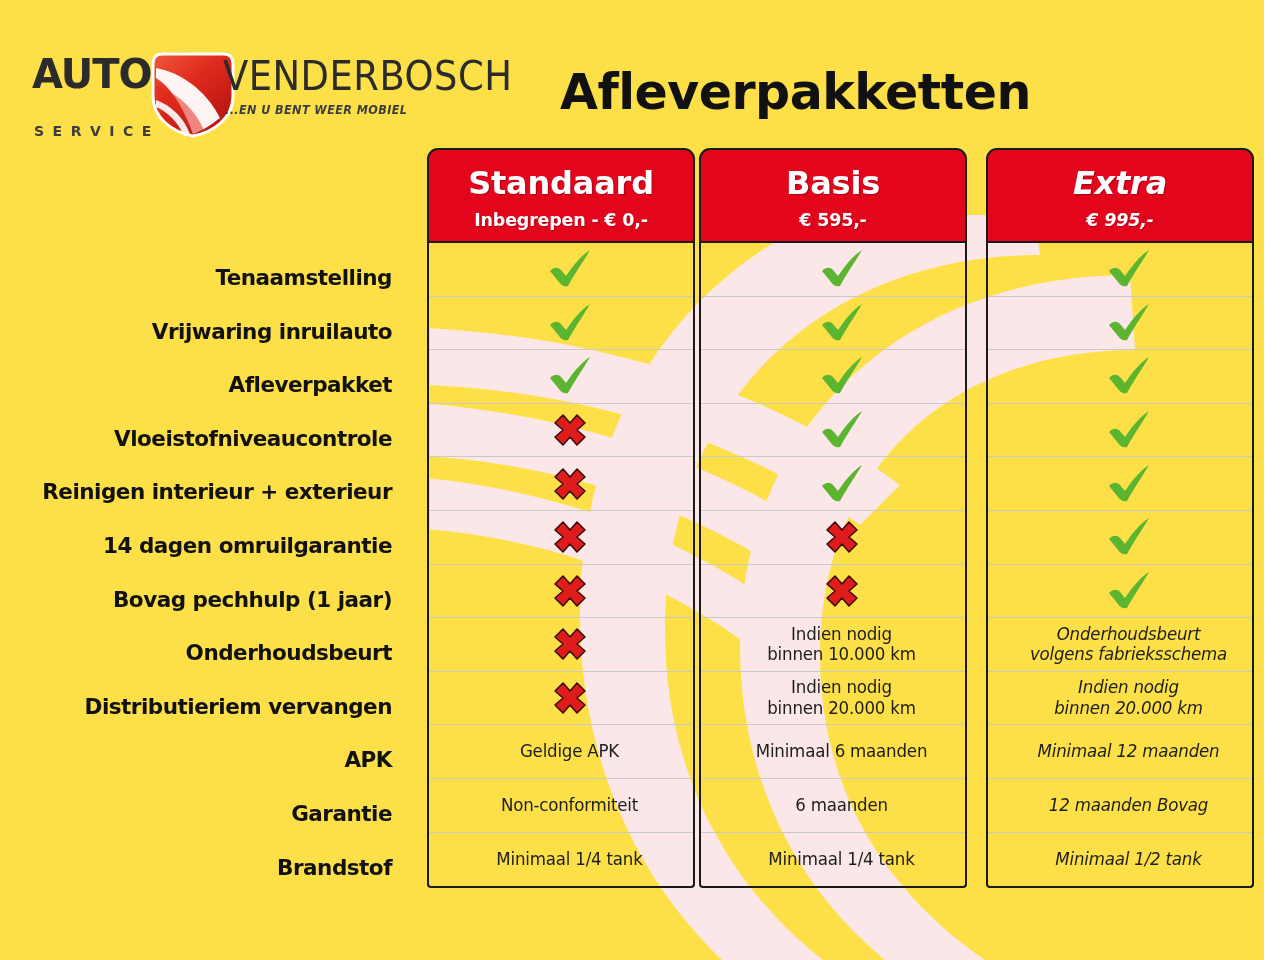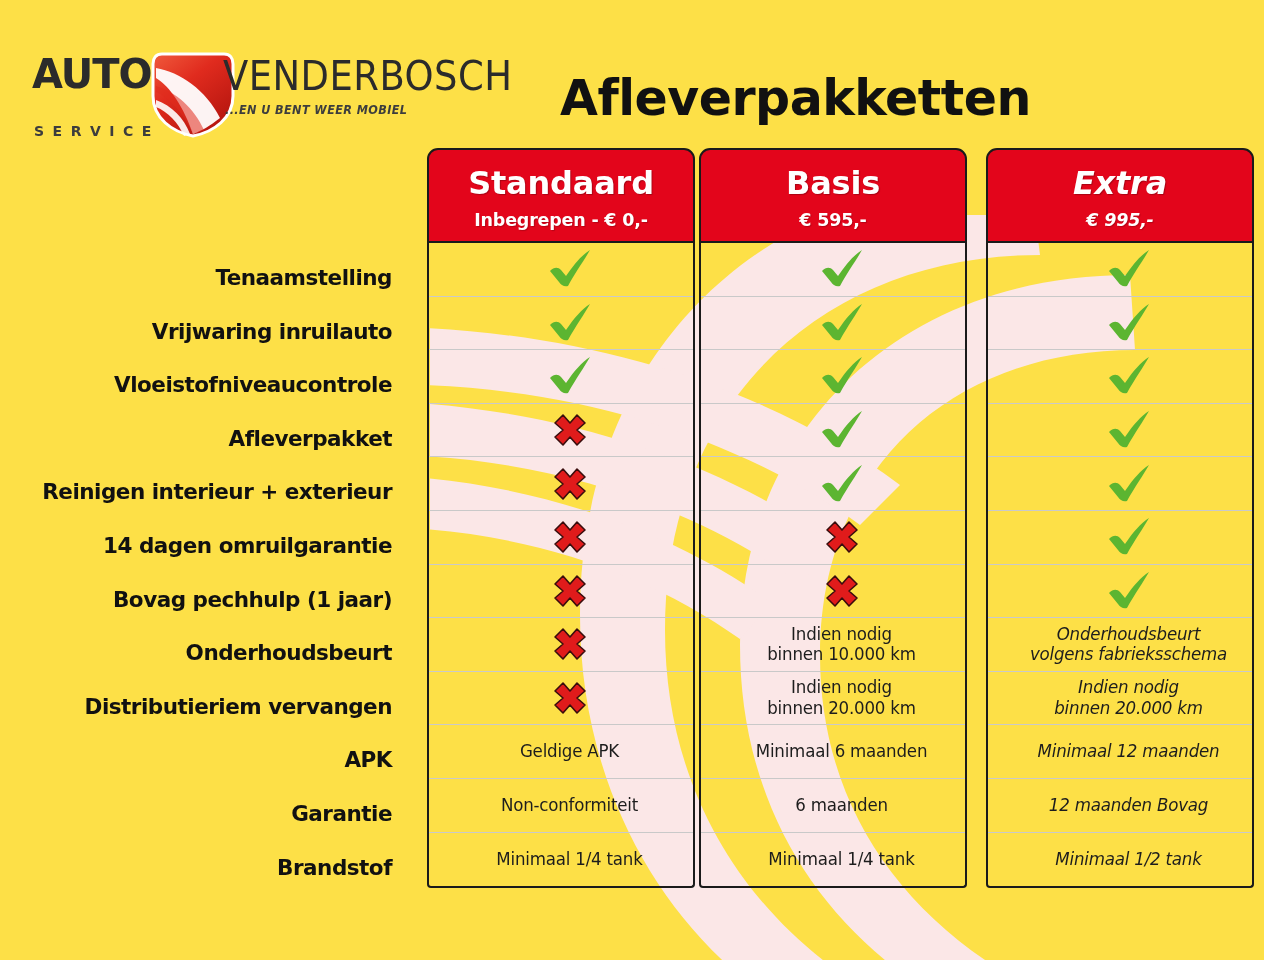--- a/index.html
+++ b/index.html
@@ -70,21 +70,21 @@
     font-style:italic;
     font-weight:bold;
     font-size:12.5px;
     letter-spacing:0.4px;
     color:#3d3d3d;
     line-height:1;
   }
 
   #main-title {
     position:absolute;
-    left:560px; top:64px;
+    left:560px; top:58px;
     width:600px; height:70px;
     font-family:"DejaVu Sans", sans-serif;
     font-weight:bold;
     font-size:49px;
     color:#111;
     letter-spacing:-0.5px;
     line-height:70px;
     z-index:3;
   }
 
@@ -222,22 +222,22 @@
 
     <div id="logo-vender">VENDERBOSCH</div>
     <div id="logo-tagline">...EN U BENT WEER MOBIEL</div>
   </div>
 
   <div id="main-title">Afleverpakketten</div>
 
   <div id="labels">
       <div class="row-label">Tenaamstelling</div>
       <div class="row-label">Vrijwaring inruilauto</div>
+      <div class="row-label">Afleverpakket</div>
       <div class="row-label">Vloeistofniveaucontrole</div>
-      <div class="row-label">Afleverpakket</div>
       <div class="row-label">Reinigen interieur + exterieur</div>
       <div class="row-label">14 dagen omruilgarantie</div>
       <div class="row-label">Bovag pechhulp (1 jaar)</div>
       <div class="row-label">Onderhoudsbeurt</div>
       <div class="row-label">Distributieriem vervangen</div>
       <div class="row-label">APK</div>
       <div class="row-label">Garantie</div>
       <div class="row-label">Brandstof</div>
     </div>
 

